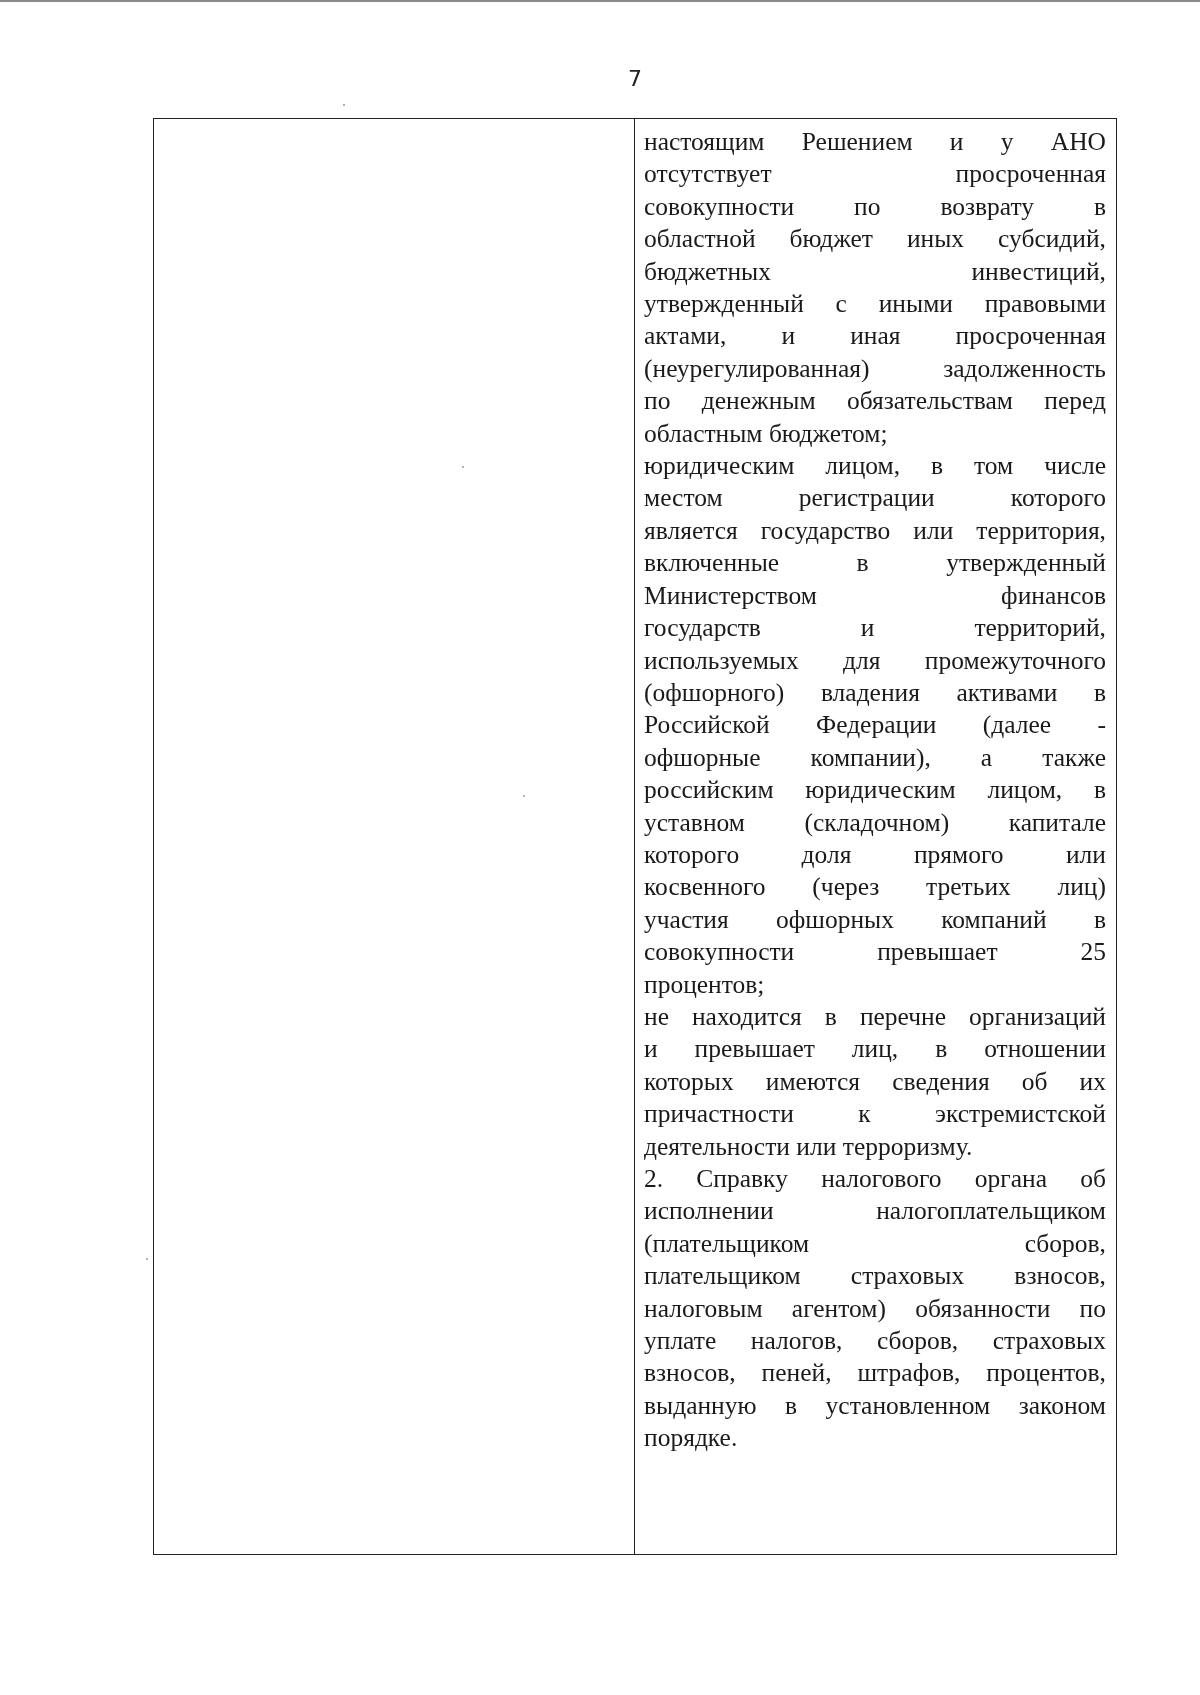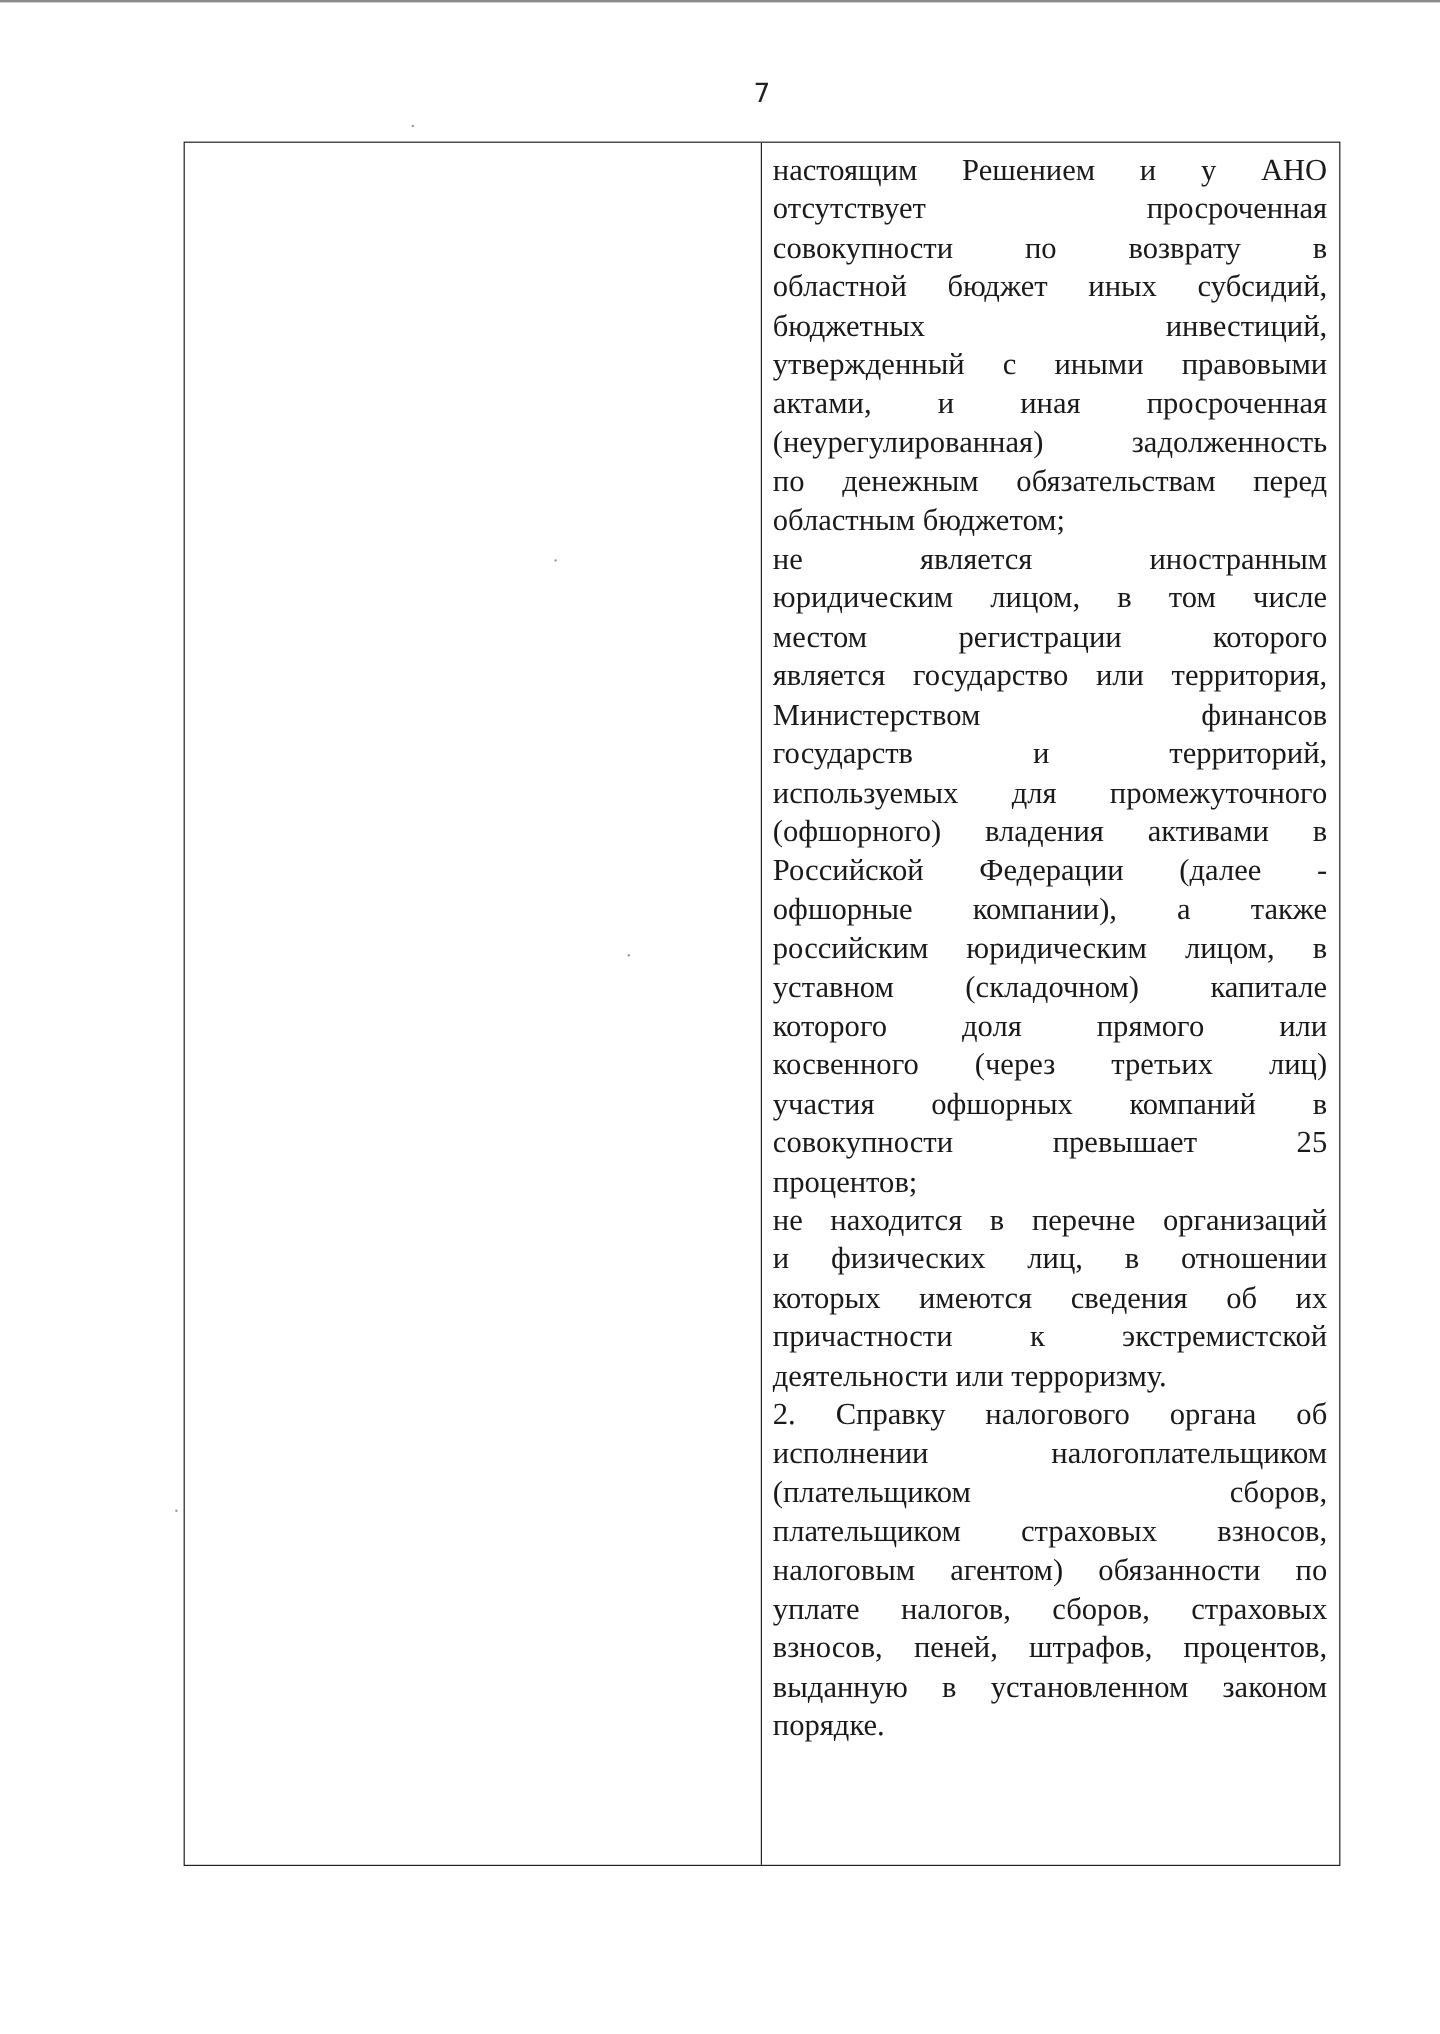--- a/index.html
+++ b/index.html
@@ -33,41 +33,41 @@
         <span class="line">совокупности по возврату в</span>
         <span class="line">областной бюджет иных субсидий,</span>
         <span class="line">бюджетных инвестиций,</span>
         <span class="line">утвержденный с иными правовыми</span>
         <span class="line">актами, и иная просроченная</span>
         <span class="line">(неурегулированная) задолженность</span>
         <span class="line">по денежным обязательствам перед</span>
         <span class="line last">областным бюджетом;</span>
       </div>
     <div class="para" id="p1">
-        <span class="line">не является иностранным</span>
         <span class="line">юридическим лицом, в том числе</span>
         <span class="line">местом регистрации которого</span>
         <span class="line">является государство или территория,</span>
+        <span class="line">включенные в утвержденный</span>
         <span class="line">Министерством финансов</span>
         <span class="line">государств и территорий,</span>
         <span class="line">используемых для промежуточного</span>
         <span class="line">(офшорного) владения активами в</span>
         <span class="line">Российской Федерации (далее -</span>
         <span class="line">офшорные компании), а также</span>
         <span class="line">российским юридическим лицом, в</span>
         <span class="line">уставном (складочном) капитале</span>
         <span class="line">которого доля прямого или</span>
         <span class="line">косвенного (через третьих лиц)</span>
         <span class="line">участия офшорных компаний в</span>
         <span class="line">совокупности превышает 25</span>
         <span class="line last">процентов;</span>
       </div>
     <div class="para" id="p2">
         <span class="line">не находится в перечне организаций</span>
-        <span class="line">и физических лиц, в отношении</span>
+        <span class="line">и превышает лиц, в отношении</span>
         <span class="line">которых имеются сведения об их</span>
         <span class="line">причастности к экстремистской</span>
         <span class="line last">деятельности или терроризму.</span>
       </div>
     <div class="para" id="p3">
         <span class="line">2. Справку налогового органа об</span>
         <span class="line">исполнении налогоплательщиком</span>
         <span class="line">(плательщиком сборов,</span>
         <span class="line">плательщиком страховых взносов,</span>
         <span class="line">налоговым агентом) обязанности по</span>

